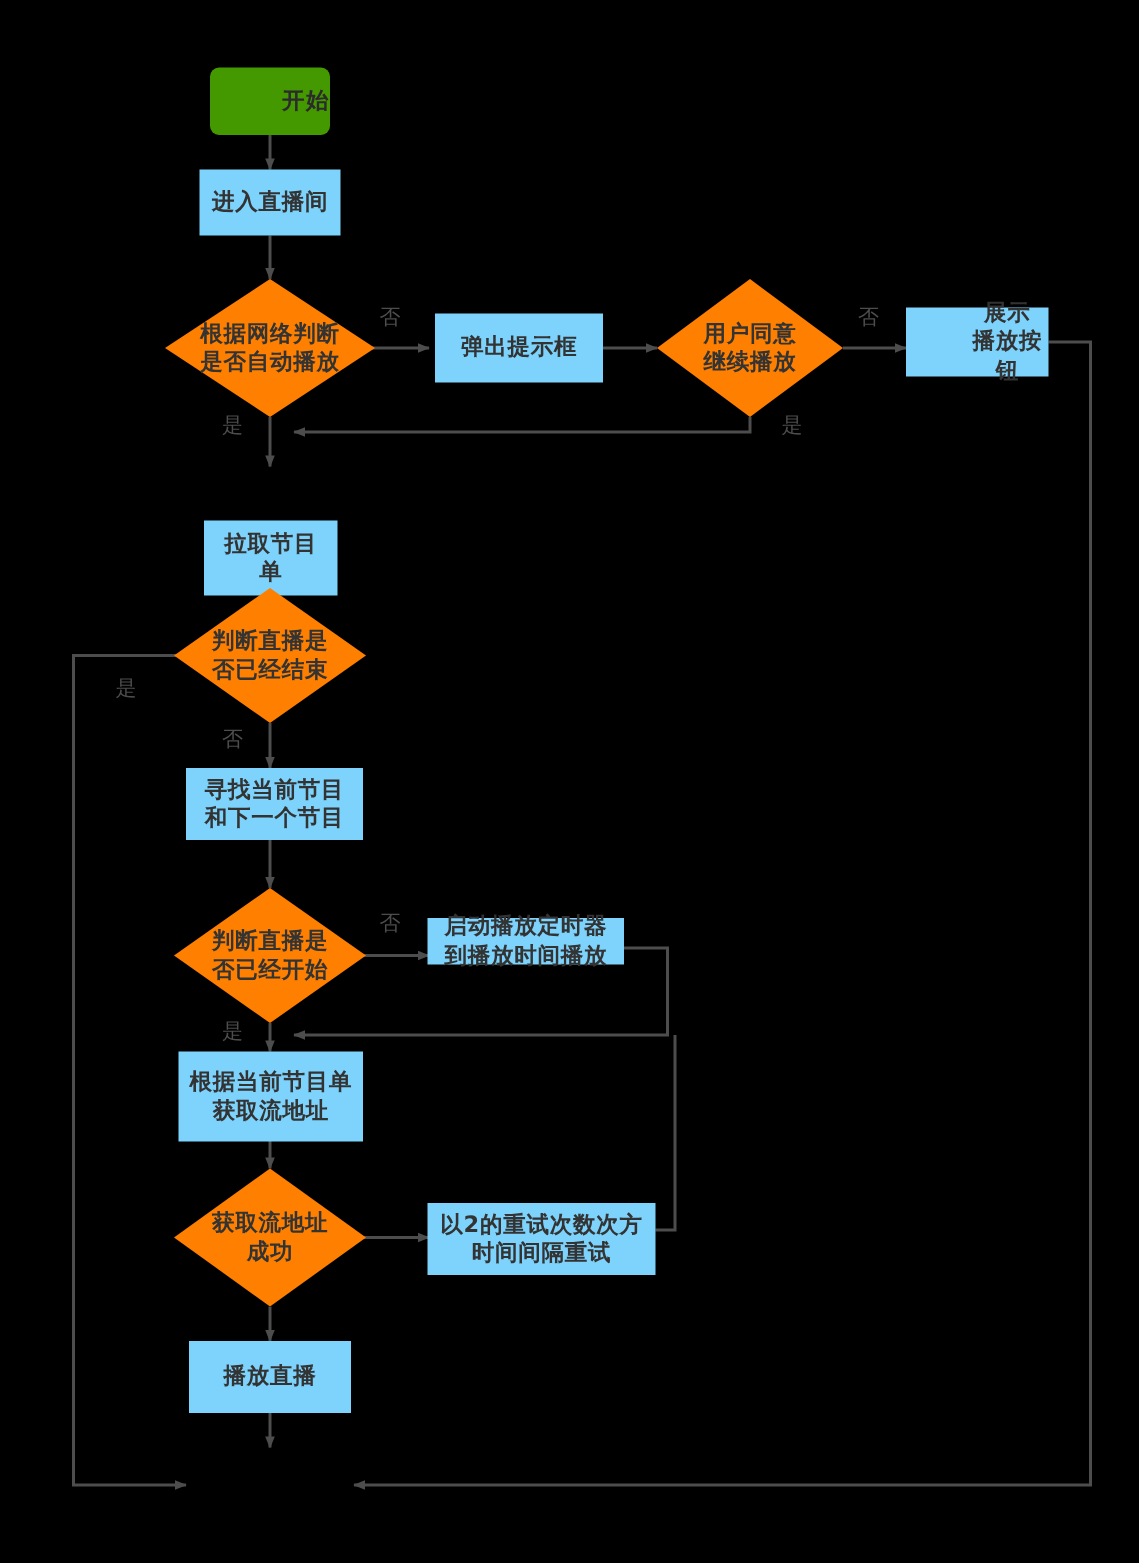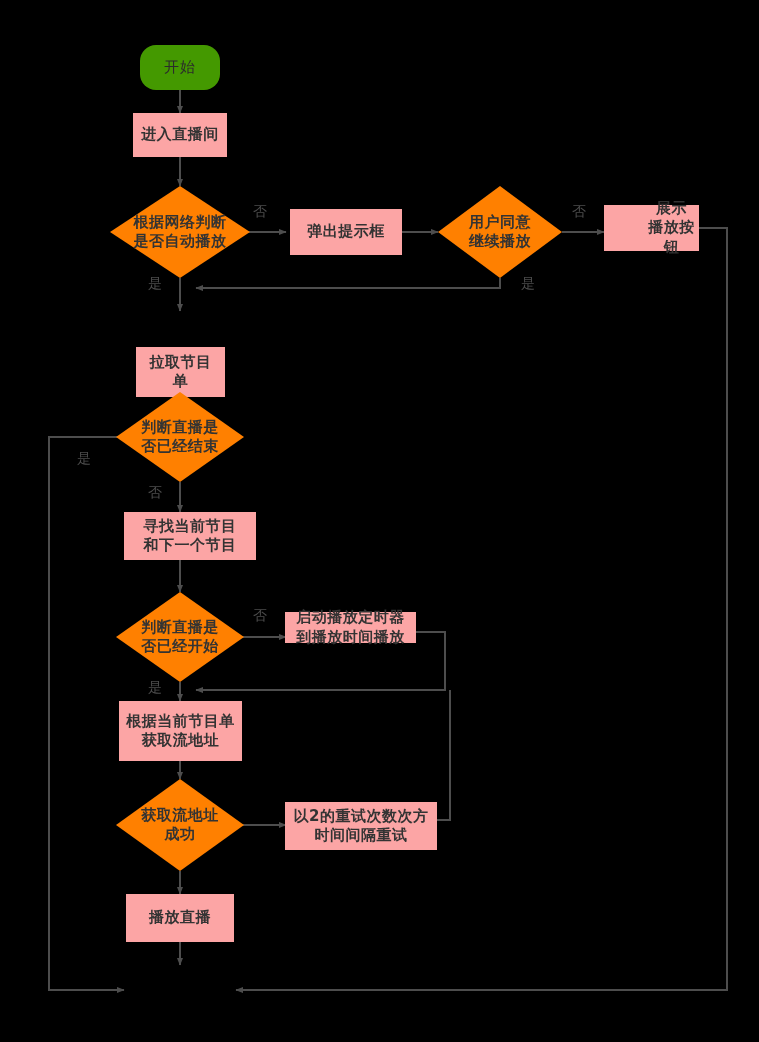--- a/index.html
+++ b/index.html
@@ -32,27 +32,28 @@
     text-align: center;
     color: #333333;
     font-weight: bold;
     font-size: 15px;
     line-height: 1.28;
     letter-spacing: 0.5px;
     white-space: pre-line;
   }
   .node.terminator {
     background: #449900;
-    border-radius: 16px;
-    font-weight: normal;
+    border-radius: 6px;
+    font-weight: bold;
     color: #2b2b2b;
     letter-spacing: 1px;
+    justify-content: flex-end;
   }
   .node.process {
-    background: #fca5a5;
+    background: #7dd3fc;
   }
   .node.decision {
     background: transparent;
   }
   .node.decision .dia-bg {
     position: absolute;
     left: 0; top: 0; right: 0; bottom: 0;
     background: #ff8000;
     clip-path: polygon(50% 0%, 100% 50%, 50% 100%, 0% 50%);
     z-index: 0;
@@ -159,21 +160,21 @@
     <span>拉取节目
 单</span>
   </div>
 
   <div class="node decision" style="left:116px; top:392px; width:128px; height:90px;">
     <span class="dia-bg"></span>
     <span class="dia-txt">判断直播是
 否已经结束</span>
   </div>
 
-  <div class="node process" style="left:124px; top:512px; width:132px; height:48px;text-align:right;">
+  <div class="node process" style="left:124px; top:512px; width:118px; height:48px;text-align:right;">
     <span>寻找当前节目
 和下一个节目</span>
   </div>
 
   <div class="node decision" style="left:116px; top:592px; width:128px; height:90px;">
     <span class="dia-bg"></span>
     <span class="dia-txt">判断直播是
 否已经开始</span>
   </div>
 

